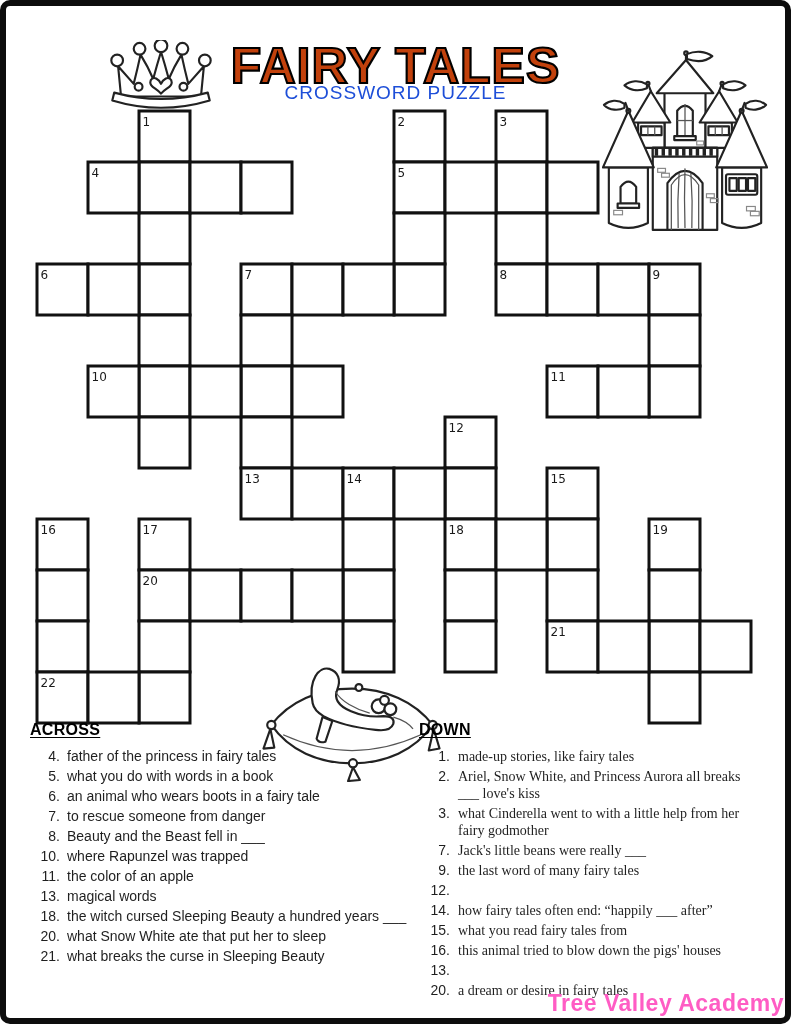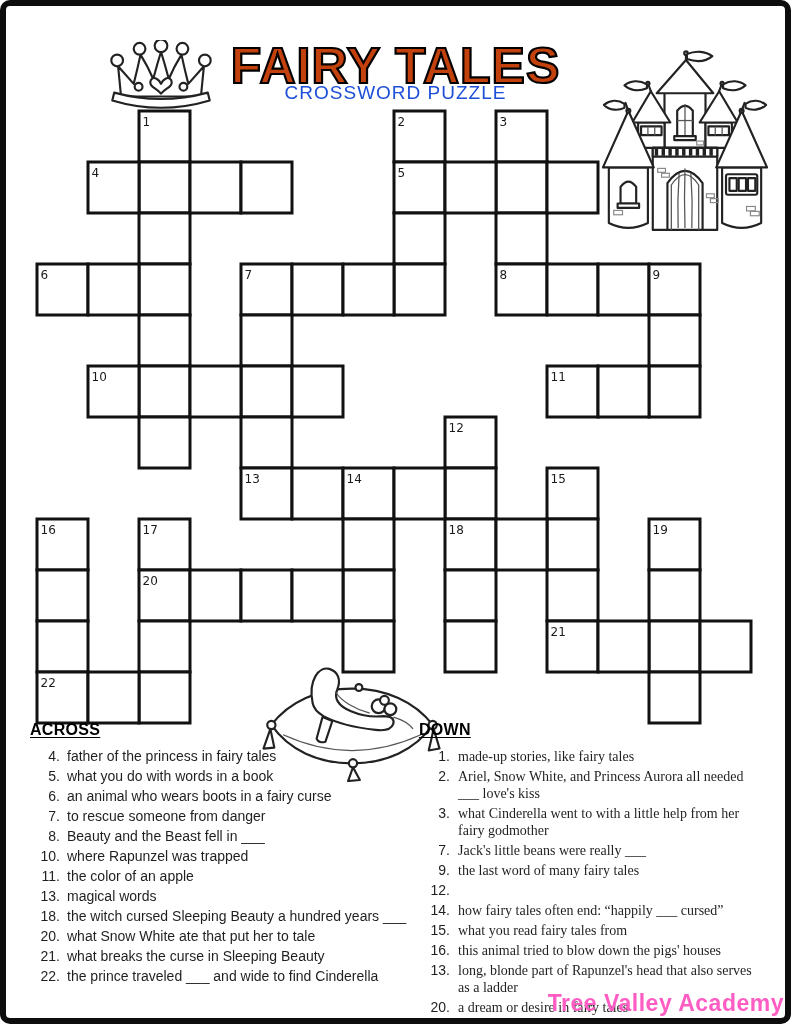--- a/index.html
+++ b/index.html
@@ -242,21 +242,21 @@
         <li>
           <span class="num">4.</span>
           <span class="txt">father of the princess in fairy tales</span>
         </li>
         <li>
           <span class="num">5.</span>
           <span class="txt">what you do with words in a book</span>
         </li>
         <li>
           <span class="num">6.</span>
-          <span class="txt">an animal who wears boots in a fairy curse</span>
+          <span class="txt">an animal who wears boots in a fairy tale</span>
         </li>
         <li>
           <span class="num">7.</span>
           <span class="txt">to rescue someone from danger</span>
         </li>
         <li>
           <span class="num">8.</span>
           <span class="txt">Beauty and the Beast fell in ___</span>
         </li>
         <li>
@@ -270,74 +270,69 @@
         <li>
           <span class="num">13.</span>
           <span class="txt">magical words</span>
         </li>
         <li>
           <span class="num">18.</span>
           <span class="txt">the witch cursed Sleeping Beauty a hundred years ___</span>
         </li>
         <li>
           <span class="num">20.</span>
-          <span class="txt">what Snow White ate that put her to tale</span>
+          <span class="txt">what Snow White ate that put her to sleep</span>
         </li>
         <li>
           <span class="num">21.</span>
           <span class="txt">what breaks the curse in Sleeping Beauty</span>
-        </li>
-        <li>
-          <span class="num">22.</span>
-          <span class="txt">the prince traveled ___ and wide to find Cinderella</span>
         </li>
       </ul>
   </section>
 
   <section class="clues down-sec">
     <h2>DOWN</h2>
     <ul id="down-list">
         <li>
           <span class="num">1.</span>
           <span class="txt">made-up stories, like fairy tales</span>
         </li>
         <li>
           <span class="num">2.</span>
-          <span class="txt">Ariel, Snow White, and Princess Aurora all needed ___ love's kiss</span>
+          <span class="txt">Ariel, Snow White, and Princess Aurora all breaks ___ love's kiss</span>
         </li>
         <li>
           <span class="num">3.</span>
           <span class="txt">what Cinderella went to with a little help from her fairy godmother</span>
         </li>
         <li>
           <span class="num">7.</span>
           <span class="txt">Jack's little beans were really ___</span>
         </li>
         <li>
           <span class="num">9.</span>
           <span class="txt">the last word of many fairy tales</span>
         </li>
         <li>
           <span class="num">12.</span>
         </li>
         <li>
           <span class="num">14.</span>
-          <span class="txt">how fairy tales often end: “happily ___ cursed”</span>
+          <span class="txt">how fairy tales often end: “happily ___ after”</span>
         </li>
         <li>
           <span class="num">15.</span>
           <span class="txt">what you read fairy tales from</span>
         </li>
         <li>
           <span class="num">16.</span>
           <span class="txt">this animal tried to blow down the pigs' houses</span>
         </li>
         <li>
           <span class="num">13.</span>
-          <span class="txt">long, blonde part of Rapunzel's head that also serves as a ladder</span>
         </li>
         <li>
           <span class="num">20.</span>
           <span class="txt">a dream or desire in fairy tales</span>
         </li>
       </ul>
   </section>
 
   <div class="watermark" style="color: rgb(255, 92, 196);">Tree Valley Academy</div>
 </div>

